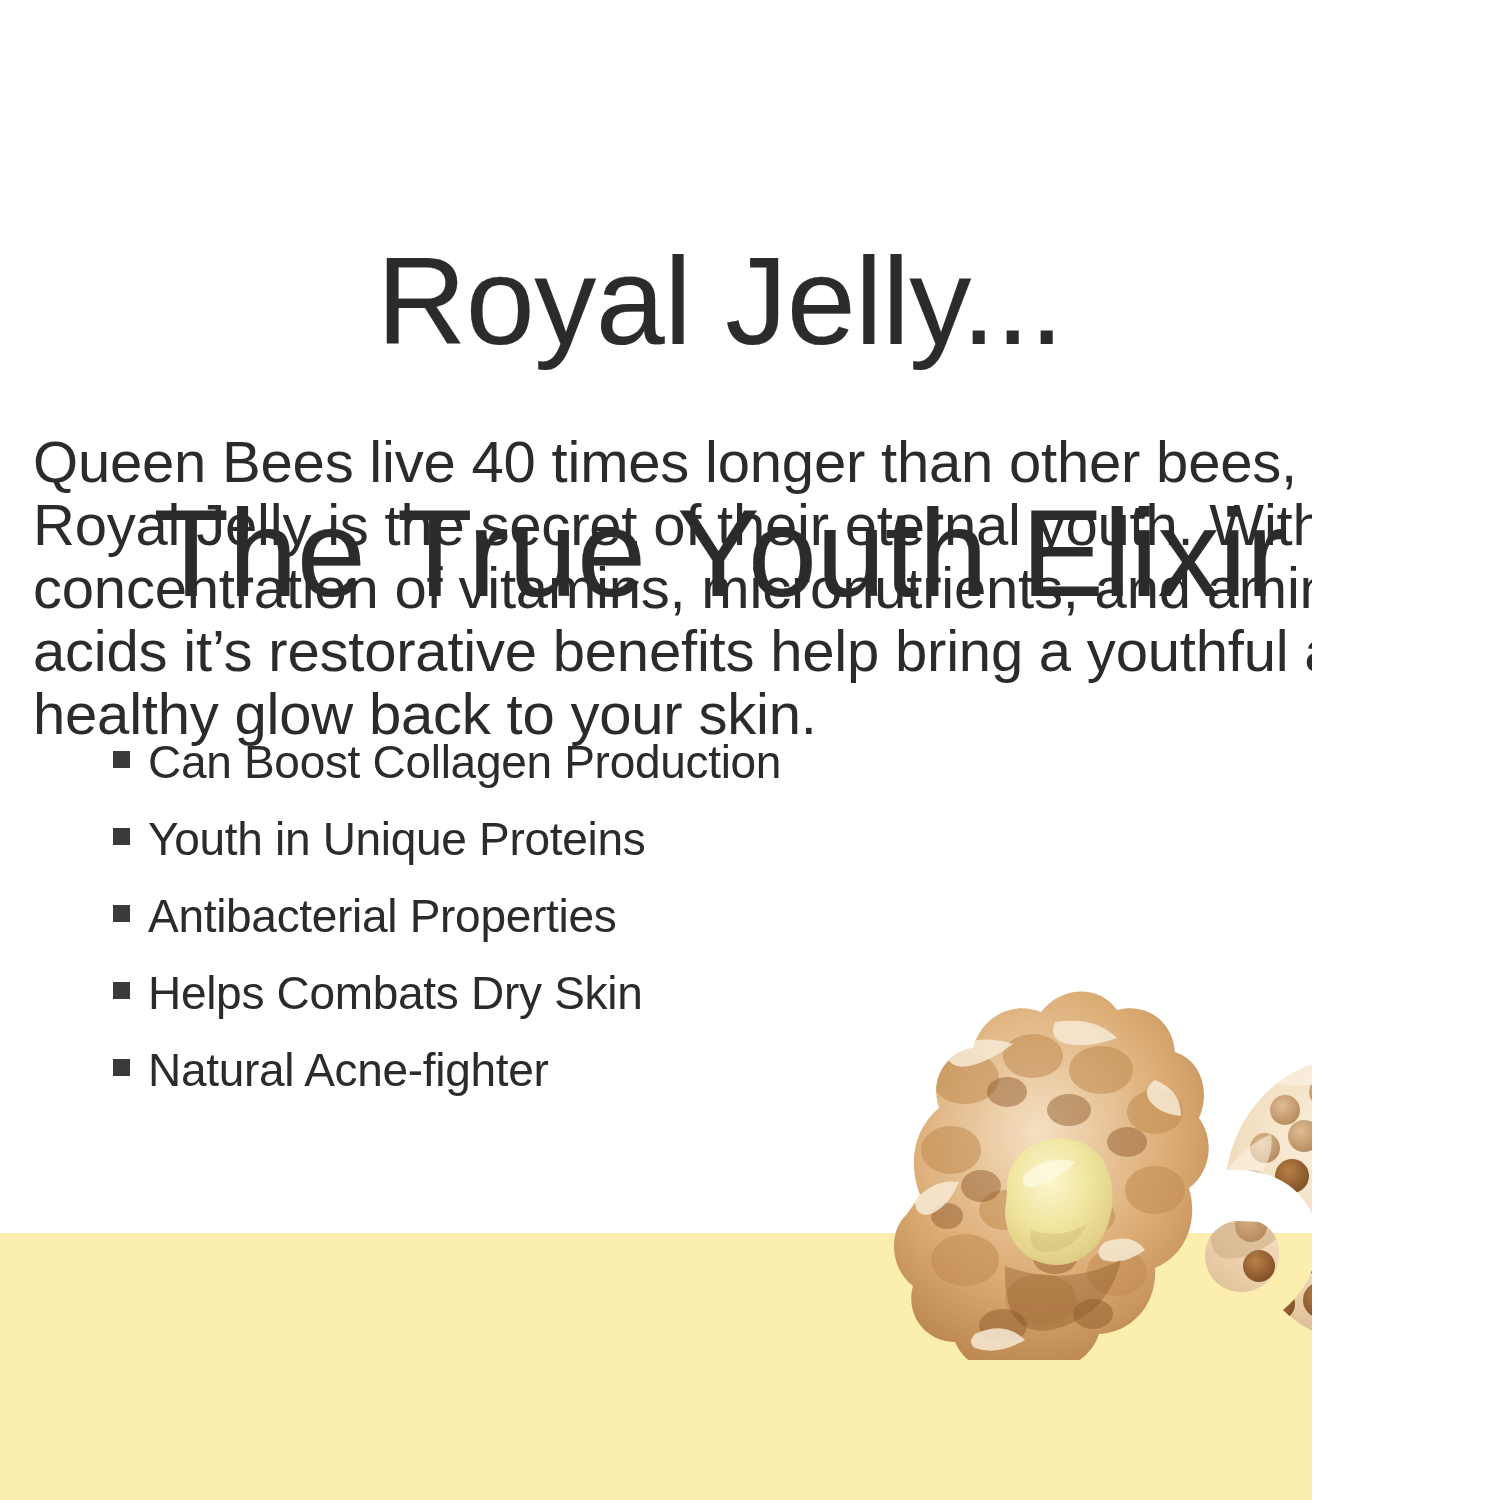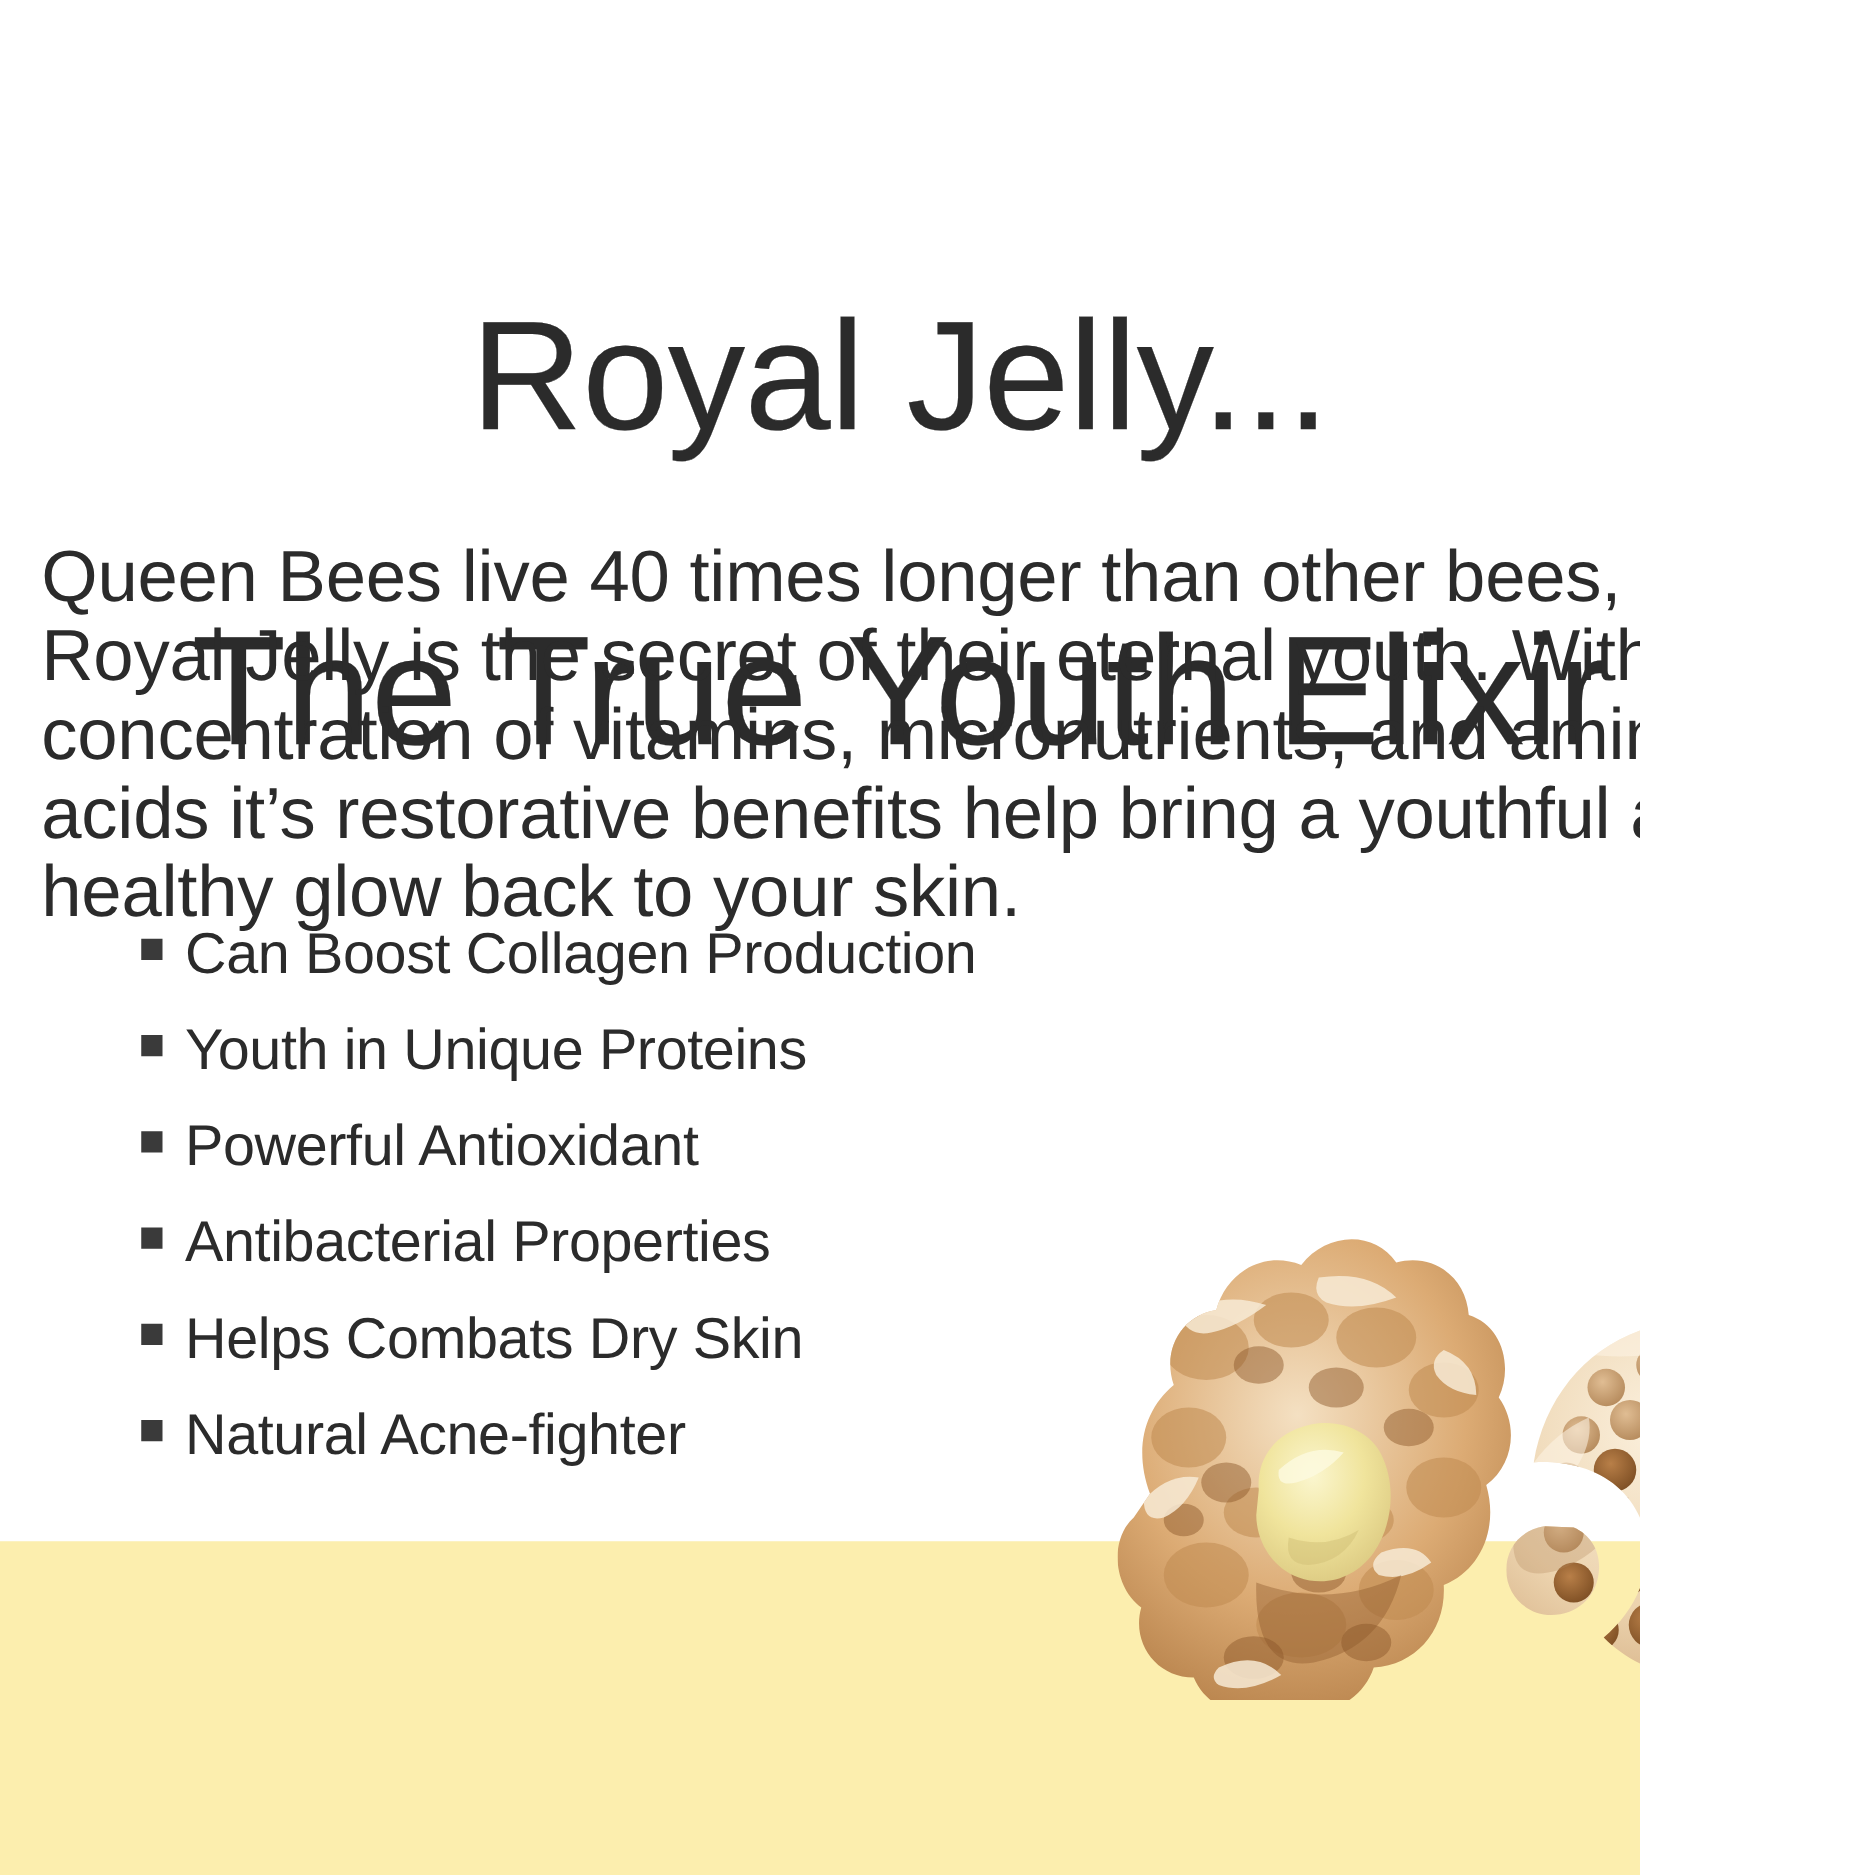--- a/index.html
+++ b/index.html
@@ -111,24 +111,20 @@
   <p class="intro">Queen Bees live 40 times longer than other bees, and Royal Jelly is the secret of their eternal youth. With it’s concentration of vitamins, micronutrients, and amino acids it’s restorative benefits help bring a youthful and healthy glow back to your skin.</p>
 
   <ul class="benefits">
     <li>
       <span class="bullet-sq"></span>
       <span class="benefit-label">Can Boost Collagen Production</span>
     </li>
     <li>
       <span class="bullet-sq"></span>
       <span class="benefit-label">Youth in Unique Proteins</span>
-    </li>
-    <li>
-      <span class="bullet-sq"></span>
-      <span class="benefit-label">Powerful Antioxidant</span>
     </li>
     <li>
       <span class="bullet-sq"></span>
       <span class="benefit-label">Antibacterial Properties</span>
     </li>
     <li>
       <span class="bullet-sq"></span>
       <span class="benefit-label">Helps Combats Dry Skin</span>
     </li>
     <li>

